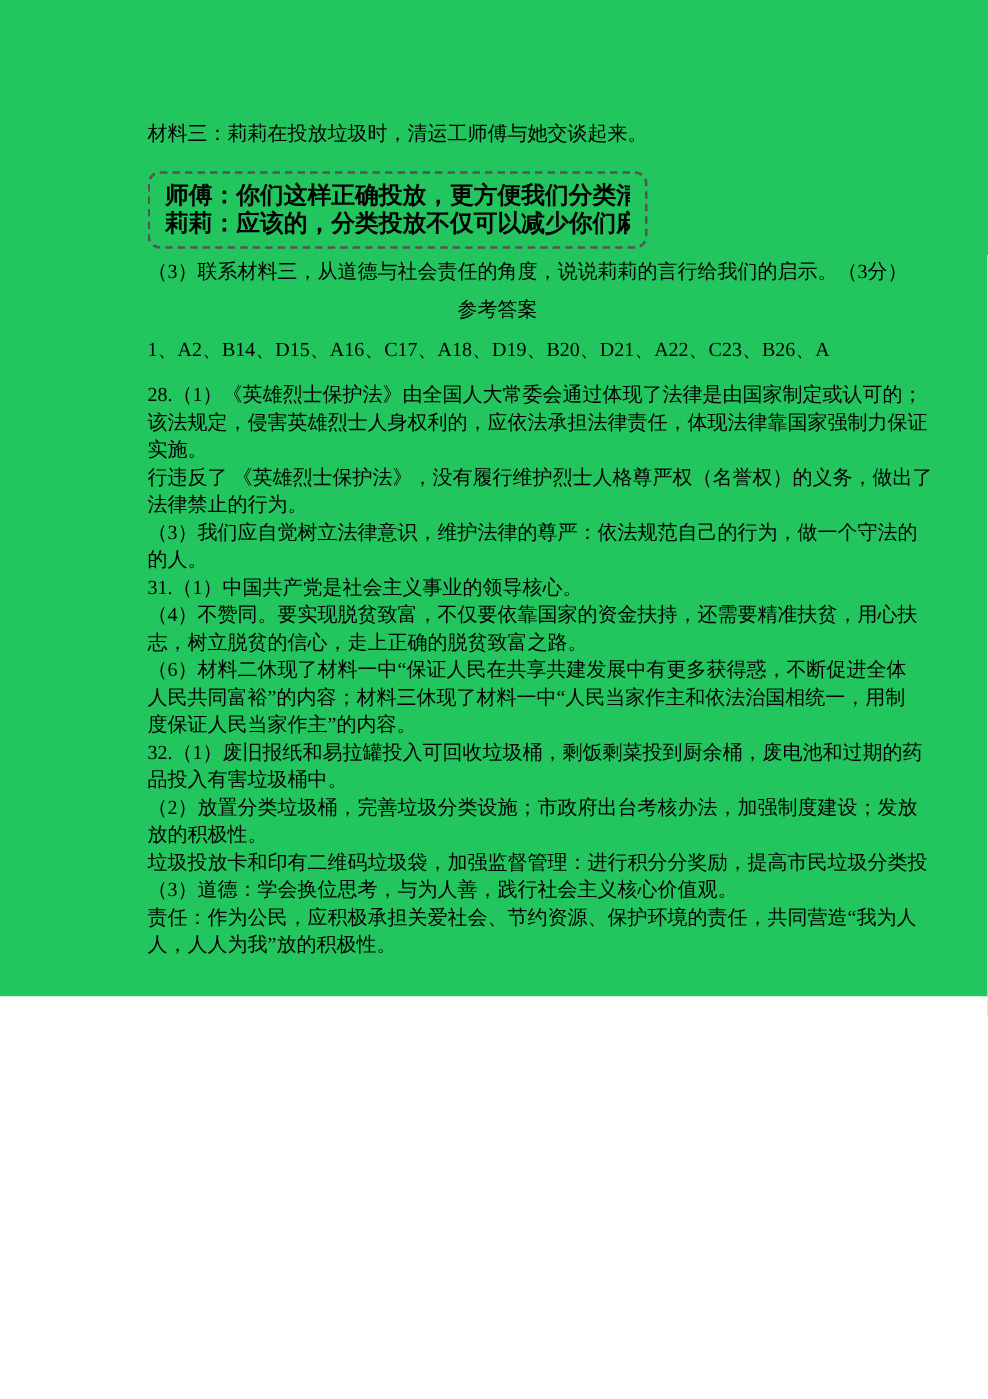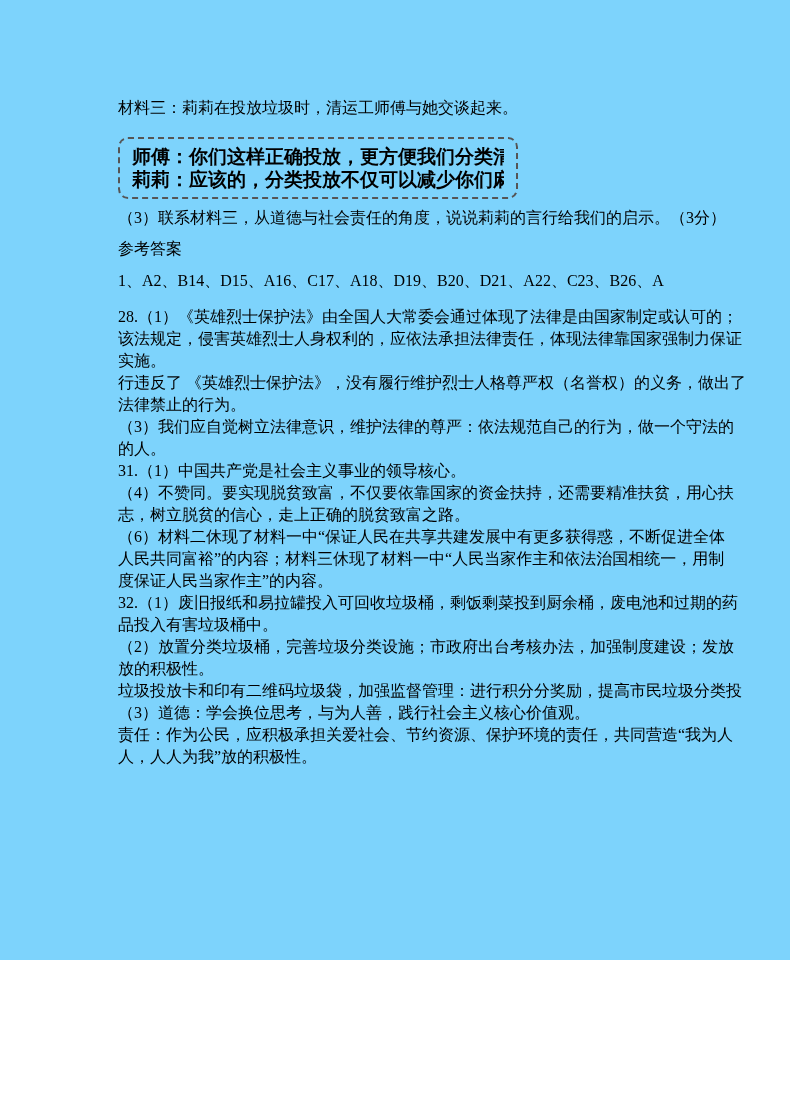--- a/index.html
+++ b/index.html
@@ -5,22 +5,22 @@
   * { margin: 0; padding: 0; box-sizing: border-box; }
   html, body {
     width: 790px; height: 1119px;
     background: #ffffff;
     overflow: hidden;
     font-family: "Liberation Serif", "DejaVu Serif", serif;
     color: #000000;
   }
   .page {
     position: relative;
-    width: 790px; height: 960px;
-    background: #7dd3fc;
+    width: 790px; height: 797px;
+    background: #22c55e;
   }
   .content {
     position: absolute;
     left: 118px; top: 97px;
     width: 560px;
     font-size: 16px;
     line-height: 22px;
   }
   .line { white-space: nowrap; }
   .intro { white-space: nowrap; }
@@ -32,20 +32,21 @@
     padding: 6px 12px;
     font-family: "Liberation Sans", "DejaVu Sans", sans-serif;
     font-weight: bold;
     font-size: 19px;
     line-height: 23px;
   }
   .dialog-box .line { white-space: nowrap; overflow: hidden; }
   .question { margin-top: 8px; white-space: nowrap; }
   .answers-title {
     margin-top: 9px;
+    text-align: center;
     white-space: nowrap;
   }
   .choices { margin-top: 10px; white-space: nowrap; }
   .answer-blocks { margin-top: 14px; }
 </style>
 </head>
 <body>
 
 <div class="page">
   <div class="content">

